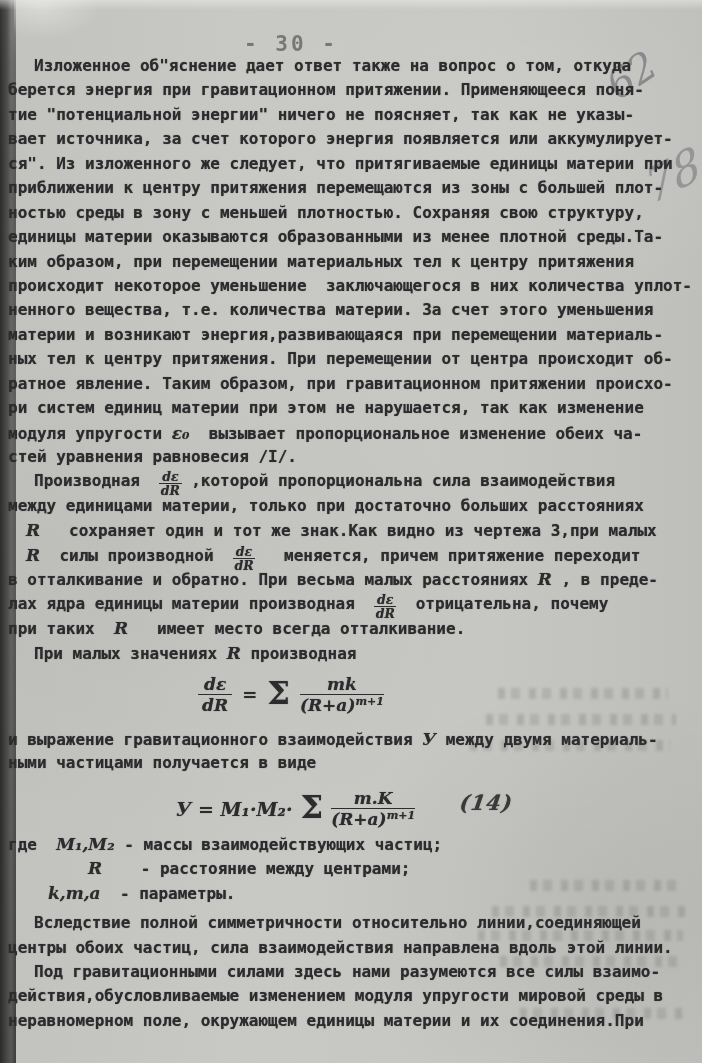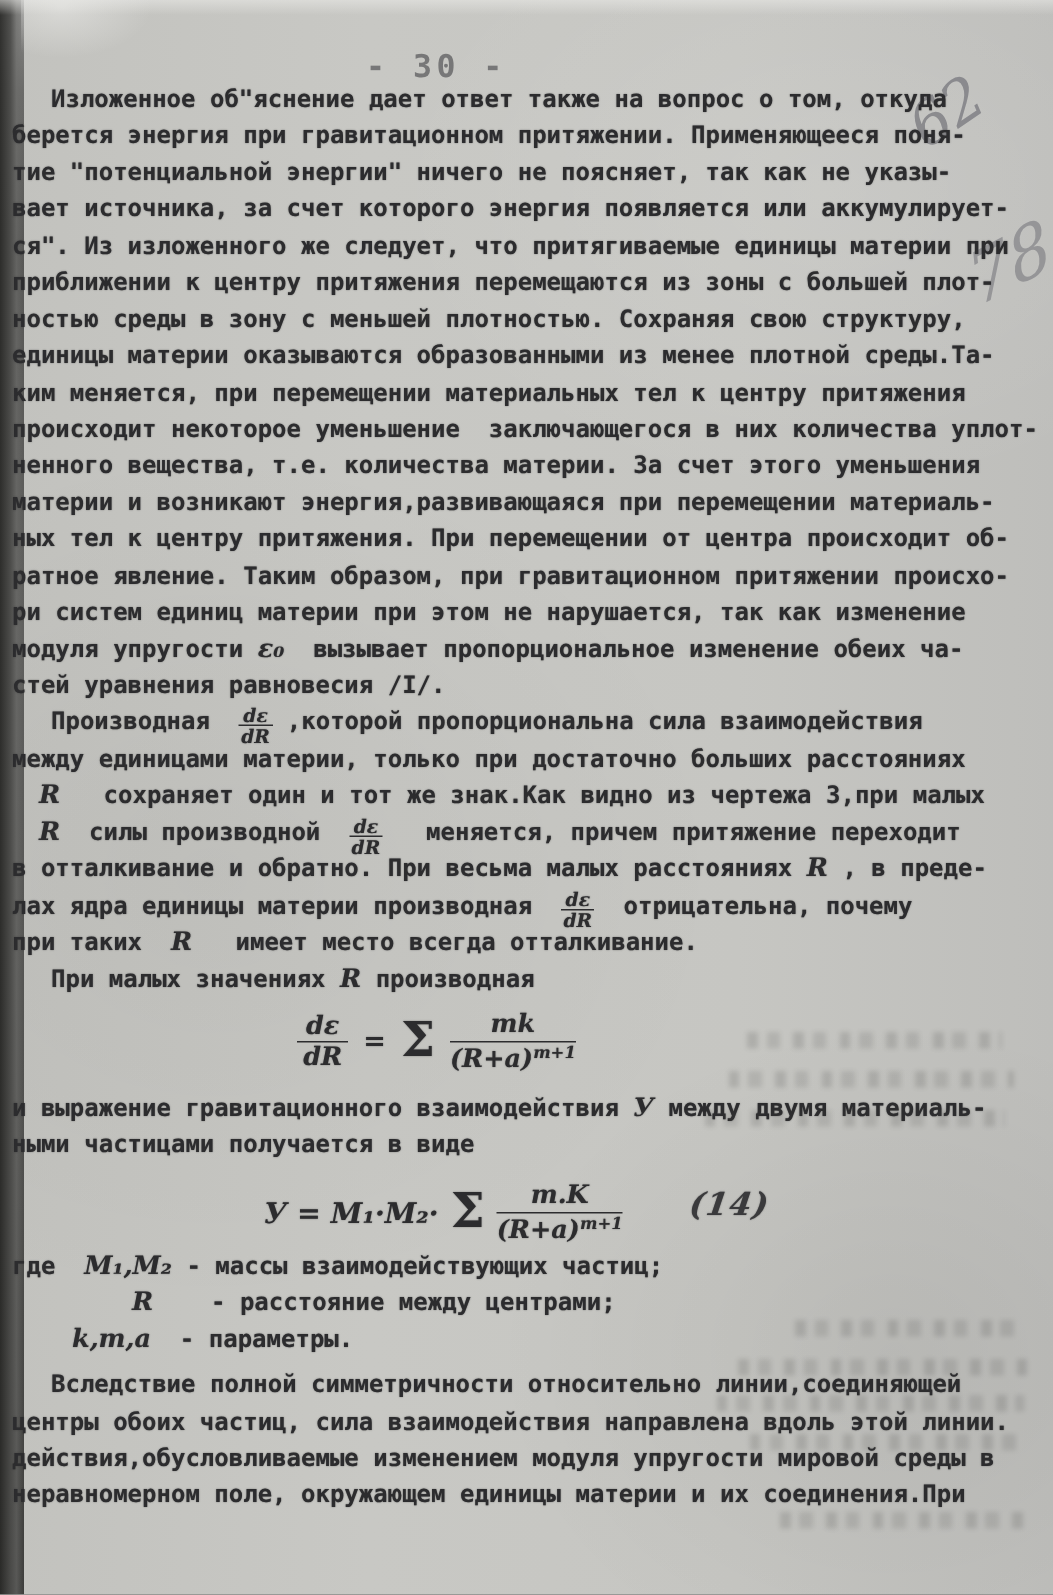--- a/index.html
+++ b/index.html
@@ -90,21 +90,21 @@
 
   <div class="flow">
       <div class="line" style="padding-left: 26px;"><span>Изложенное об"яснение дает ответ также на вопрос о том, откуда</span></div>
       <div class="line"><span>берется энергия при гравитационном притяжении. Применяющееся поня-</span></div>
       <div class="line"><span>тие "потенциальной энергии" ничего не поясняет, так как не указы-</span></div>
       <div class="line"><span>вает источника, за счет которого энергия появляется или аккумулирует-</span></div>
       <div class="line"><span>ся". Из изложенного же следует, что притягиваемые единицы материи при</span></div>
       <div class="line"><span>приближении к центру притяжения перемещаются из зоны с большей плот-</span></div>
       <div class="line"><span>ностью среды в зону с меньшей плотностью. Сохраняя свою структуру,</span></div>
       <div class="line"><span>единицы материи оказываются образованными из менее плотной среды.Та-</span></div>
-      <div class="line"><span>ким меняется, при перемещении материальных тел к центру притяжения</span></div>
+      <div class="line"><span>ким образом, при перемещении материальных тел к центру притяжения</span></div>
       <div class="line"><span>происходит некоторое уменьшение  заключающегося в них количества уплот-</span></div>
       <div class="line"><span>ненного вещества, т.е. количества материи. За счет этого уменьшения</span></div>
       <div class="line"><span>материи и возникают энергия,развивающаяся при перемещении материаль-</span></div>
       <div class="line"><span>ных тел к центру притяжения. При перемещении от центра происходит об-</span></div>
       <div class="line"><span>ратное явление. </span><span class="und">Таким образом, при гравитационном притяжении происхо-</span></div>
       <div class="line"><span>ри систем единиц материи при этом не нарушается, так как изменение</span></div>
       <div class="line"><span>модуля упругости </span><span class="mvar">ε₀</span><span>  вызывает пропорциональное изменение обеих ча-</span></div>
       <div class="line"><span>стей уравнения равновесия /I/.</span></div>
       <div class="line" style="padding-left: 26px;"><span>Производная  </span><span class="ifrac"><span class="fn">dε</span><span class="fd">dR</span></span><span> ,которой пропорциональна сила взаимодействия</span></div>
       <div class="line"><span>между единицами материи, только при достаточно больших расстояниях</span></div>
@@ -126,20 +126,21 @@
     <span class="fpre">У = M₁·M₂·</span>
     <span class="fsig">Σ</span>
     <span class="bfrac"><span class="fn">m.K</span><span class="fd"><span>(R+a)</span><sup>m+1</sup></span></span>
     <span class="ftag">(14)</span>
   </div>
       <div class="line"><span>где  </span><span class="mvar">M₁,M₂</span><span> - массы взаимодействующих частиц;</span></div>
       <div class="line" style="padding-left: 80px;"><span class="mvar">R</span><span>    - расстояние между центрами;</span></div>
       <div class="line" style="padding-left: 40px;"><span class="mvar">k,m,a</span><span>  - параметры.</span></div>
       <div class="line gap6" style="padding-left: 26px;"><span>Вследствие полной симметричности относительно линии,соединяющей</span></div>
       <div class="line"><span>центры обоих частиц, сила взаимодействия направлена вдоль этой линии.</span></div>
+      <div class="line" style="padding-left: 26px;"><span>Под гравитационными силами здесь нами разумеются все силы взаимо-</span></div>
       <div class="line"><span>действия,обусловливаемые изменением модуля упругости мировой среды в</span></div>
       <div class="line"><span>неравномерном поле, окружающем единицы материи и их соединения.При</span></div>
     </div>
 
   <div class="ghost g1"></div>
   <div class="ghost g2"></div>
   <div class="ghost g3"></div>
   <div class="ghost g4"></div>
   <div class="ghost g5"></div>
   <div class="ghost g6"></div>

